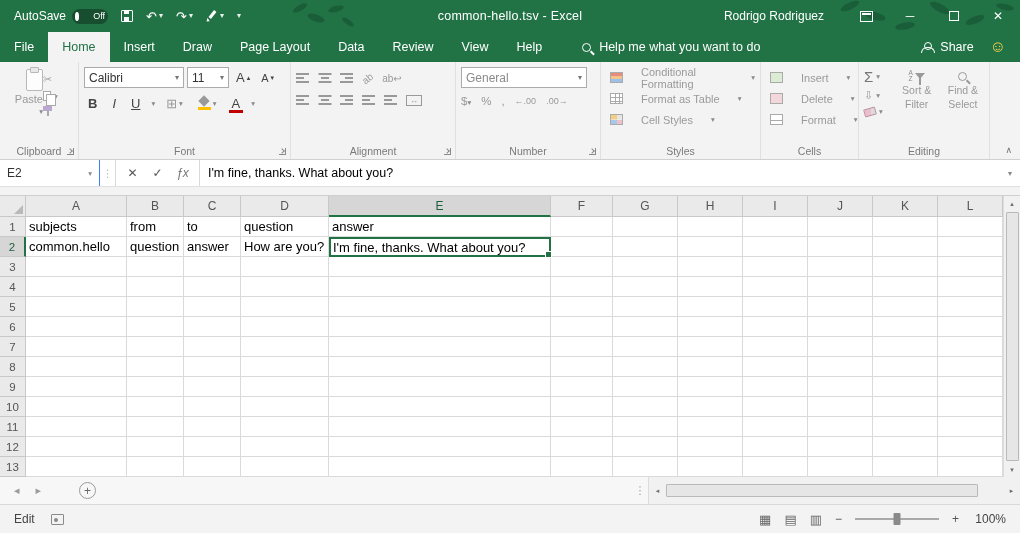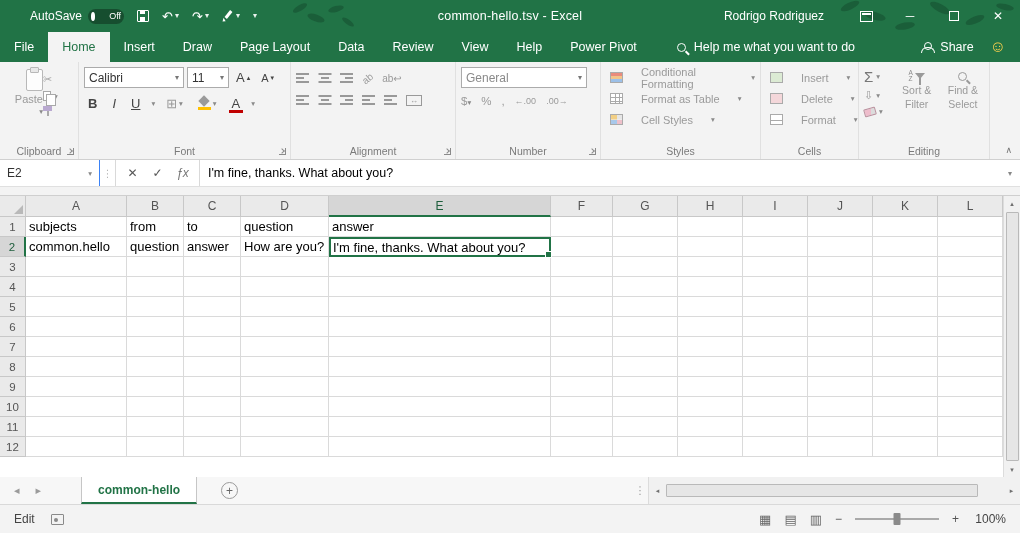--- a/index.html
+++ b/index.html
@@ -2,21 +2,21 @@
 <html><head>
 <meta charset="utf-8">
 <style>
   *{box-sizing:border-box;margin:0;padding:0}
   html,body{width:1020px;height:533px;overflow:hidden;font-family:"Liberation Sans",sans-serif;background:#fff}
   .app{width:1020px;height:533px;display:flex;flex-direction:column;position:relative}
 
   
   .titlebar{height:32px;background:#217346;color:#fff;display:flex;align-items:center;position:relative;font-size:12px;flex:0 0 auto}
   .leaves{position:absolute;top:0;height:32px;pointer-events:none;opacity:.9}
-  .qat{display:flex;align-items:center;gap:13px;padding-left:30px;position:relative;z-index:2}
+  .qat{display:flex;align-items:center;gap:13px;padding-left:14px;position:relative;z-index:2}
   .autosave{display:flex;align-items:center;gap:6px}
   .pill{width:36px;height:15px;border-radius:8px;background:rgba(0,0,0,.32);display:flex;align-items:center;gap:14px;padding:0 3px}
   .pill .dot{width:9px;height:9px;border-radius:50%;background:#fff}
   .pill .ptxt{font-size:9px;color:#fff}
   .qicon{font-size:13px;line-height:1;display:inline-flex;align-items:center;gap:2px}
   .floppy{width:12px;height:12px;border:1.5px solid #fff;border-radius:1px;position:relative;display:inline-block}
   .floppy::before{content:"";position:absolute;top:0;left:2px;width:5px;height:3px;background:#fff}
   .floppy::after{content:"";position:absolute;bottom:0;left:2px;width:5px;height:4px;background:#fff}
   .penicon{position:relative;width:12px;height:12px;display:inline-block}
   .penicon::before{content:"";position:absolute;left:5px;top:0;width:3px;height:9px;background:#fff;transform:rotate(38deg)}
@@ -248,21 +248,20 @@
   <div class="tabrow">
     <span class="rtab">File</span>
     <span class="rtab active">Home</span>
     <span class="rtab">Insert</span>
     <span class="rtab">Draw</span>
     <span class="rtab">Page Layout</span>
     <span class="rtab">Data</span>
     <span class="rtab">Review</span>
     <span class="rtab">View</span>
     <span class="rtab">Help</span>
-    <span class="rtab">Power Pivot</span>
     <span class="tellme">
       <span class="mag"></span>
       <span>Help me what you want to do</span>
     </span>
     <span class="share">
       <span class="person"></span>
       <span>Share</span>
     </span>
     <span class="smiley">
         <span>☺</span>
@@ -694,35 +693,49 @@
             <div class="cell" style="width: 88px;"></div>
             <div class="cell" style="width: 222px;"></div>
             <div class="cell" style="width: 62px;"></div>
             <div class="cell" style="width: 65px;"></div>
             <div class="cell" style="width: 65px;"></div>
             <div class="cell" style="width: 65px;"></div>
             <div class="cell" style="width: 65px;"></div>
             <div class="cell" style="width: 65px;"></div>
             <div class="cell" style="width: 65px;"></div>
           </div>
+          <div class="grow">
+            <div class="rh">13</div>
+            <div class="cell" style="width: 101px;"></div>
+            <div class="cell" style="width: 57px;"></div>
+            <div class="cell" style="width: 57px;"></div>
+            <div class="cell" style="width: 88px;"></div>
+            <div class="cell" style="width: 222px;"></div>
+            <div class="cell" style="width: 62px;"></div>
+            <div class="cell" style="width: 65px;"></div>
+            <div class="cell" style="width: 65px;"></div>
+            <div class="cell" style="width: 65px;"></div>
+            <div class="cell" style="width: 65px;"></div>
+            <div class="cell" style="width: 65px;"></div>
+            <div class="cell" style="width: 65px;"></div>
+          </div>
         </div>
     </div>
     <div class="vscroll">
       <span class="varrow">▴</span>
       <span class="vthumb"></span>
       <span class="varrow">▾</span>
     </div>
   </div>
 
   <div class="sheetbar">
     <div class="snav">
       <span>◂</span>
       <span>▸</span>
     </div>
-    <div class="sheettab">common-hello</div>
     <div class="addsheet">+</div>
     <div class="hcluster">
       <span class="sheetdots">⋮</span>
       <div class="hscroll">
         <span class="harrow">◂</span>
         <span class="htrack">
             <span class="hthumb"></span>
           </span>
         <span class="harrow">▸</span>
       </div>

